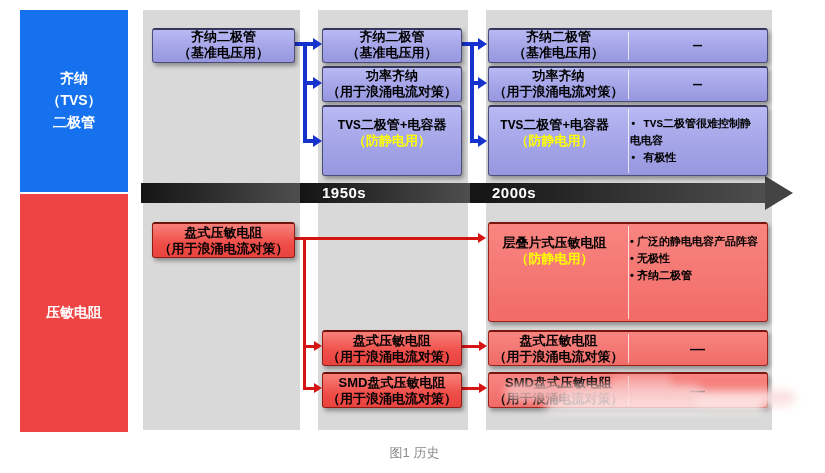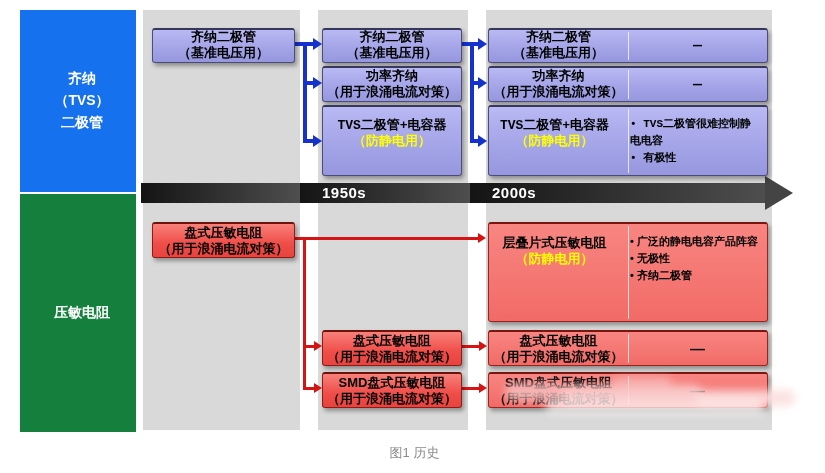--- a/index.html
+++ b/index.html
@@ -1,20 +1,20 @@
 <!DOCTYPE html>
 <html><head>
 <meta charset="utf-8">
 <style>
   html,body{margin:0;padding:0;background:#ffffff;font-family:"Liberation Sans","DejaVu Sans",sans-serif;}
   .stage{position:relative;width:825px;height:473px;background:#ffffff;overflow:hidden;}
   .band{position:absolute;top:10px;height:420px;background:#d9d9d9;}
-  .panel{position:absolute;left:20px;width:108px;display:flex;flex-direction:column;align-items:center;justify-content:center;color:#ffffff;font-weight:bold;font-size:14px;line-height:1.55;text-align:center;padding-left:8px;}
+  .panel{position:absolute;left:20px;width:108px;display:flex;flex-direction:column;align-items:center;justify-content:center;color:#ffffff;font-weight:bold;font-size:14px;line-height:1.55;text-align:center;}
   .panel-blue{background:#1571ee;}
-  .panel-orange{background:#15803d;}
+  .panel-orange{background:#ef4444;}
   .tl-seg{position:absolute;top:183px;height:20px;background:linear-gradient(90deg,#141414,#4e4e4e);}
   .tl-label{position:absolute;top:184px;color:#ffffff;font-weight:bold;font-size:15px;letter-spacing:0.5px;}
   .tl-head{position:absolute;left:765px;top:176px;width:0;height:0;border-top:17px solid transparent;border-bottom:17px solid transparent;border-left:28px solid #444444;}
   .box{position:absolute;border-radius:3px;box-shadow:2px 3px 4px rgba(0,0,0,0.35);display:flex;flex-direction:column;align-items:center;justify-content:center;text-align:center;font-weight:bold;font-size:13px;line-height:16px;color:#000000;box-sizing:border-box;}
   .purple{background:linear-gradient(180deg,#b9b9f4 0%,#a4a4e8 55%,#9797df 100%);border:1px solid #4c4c78;border-top:2px solid #37375c;font-family:Liberation Mono, monospace;}
   .red{background:linear-gradient(180deg,#f9807a 0%,#ef4d48 60%,#e8433f 100%);border:1px solid #8f1b12;border-top:2px solid #6e120c;}
   .red-lg{background:linear-gradient(180deg,#f88581 0%,#f16b67 100%);border:1px solid #9a241c;border-top:2px solid #7a150f;}
   .tall{justify-content:flex-start;padding-top:11px;}
   .split{flex-direction:row;justify-content:flex-start;align-items:stretch;}
   .cell-l{width:50%;display:flex;flex-direction:column;align-items:center;justify-content:center;}

